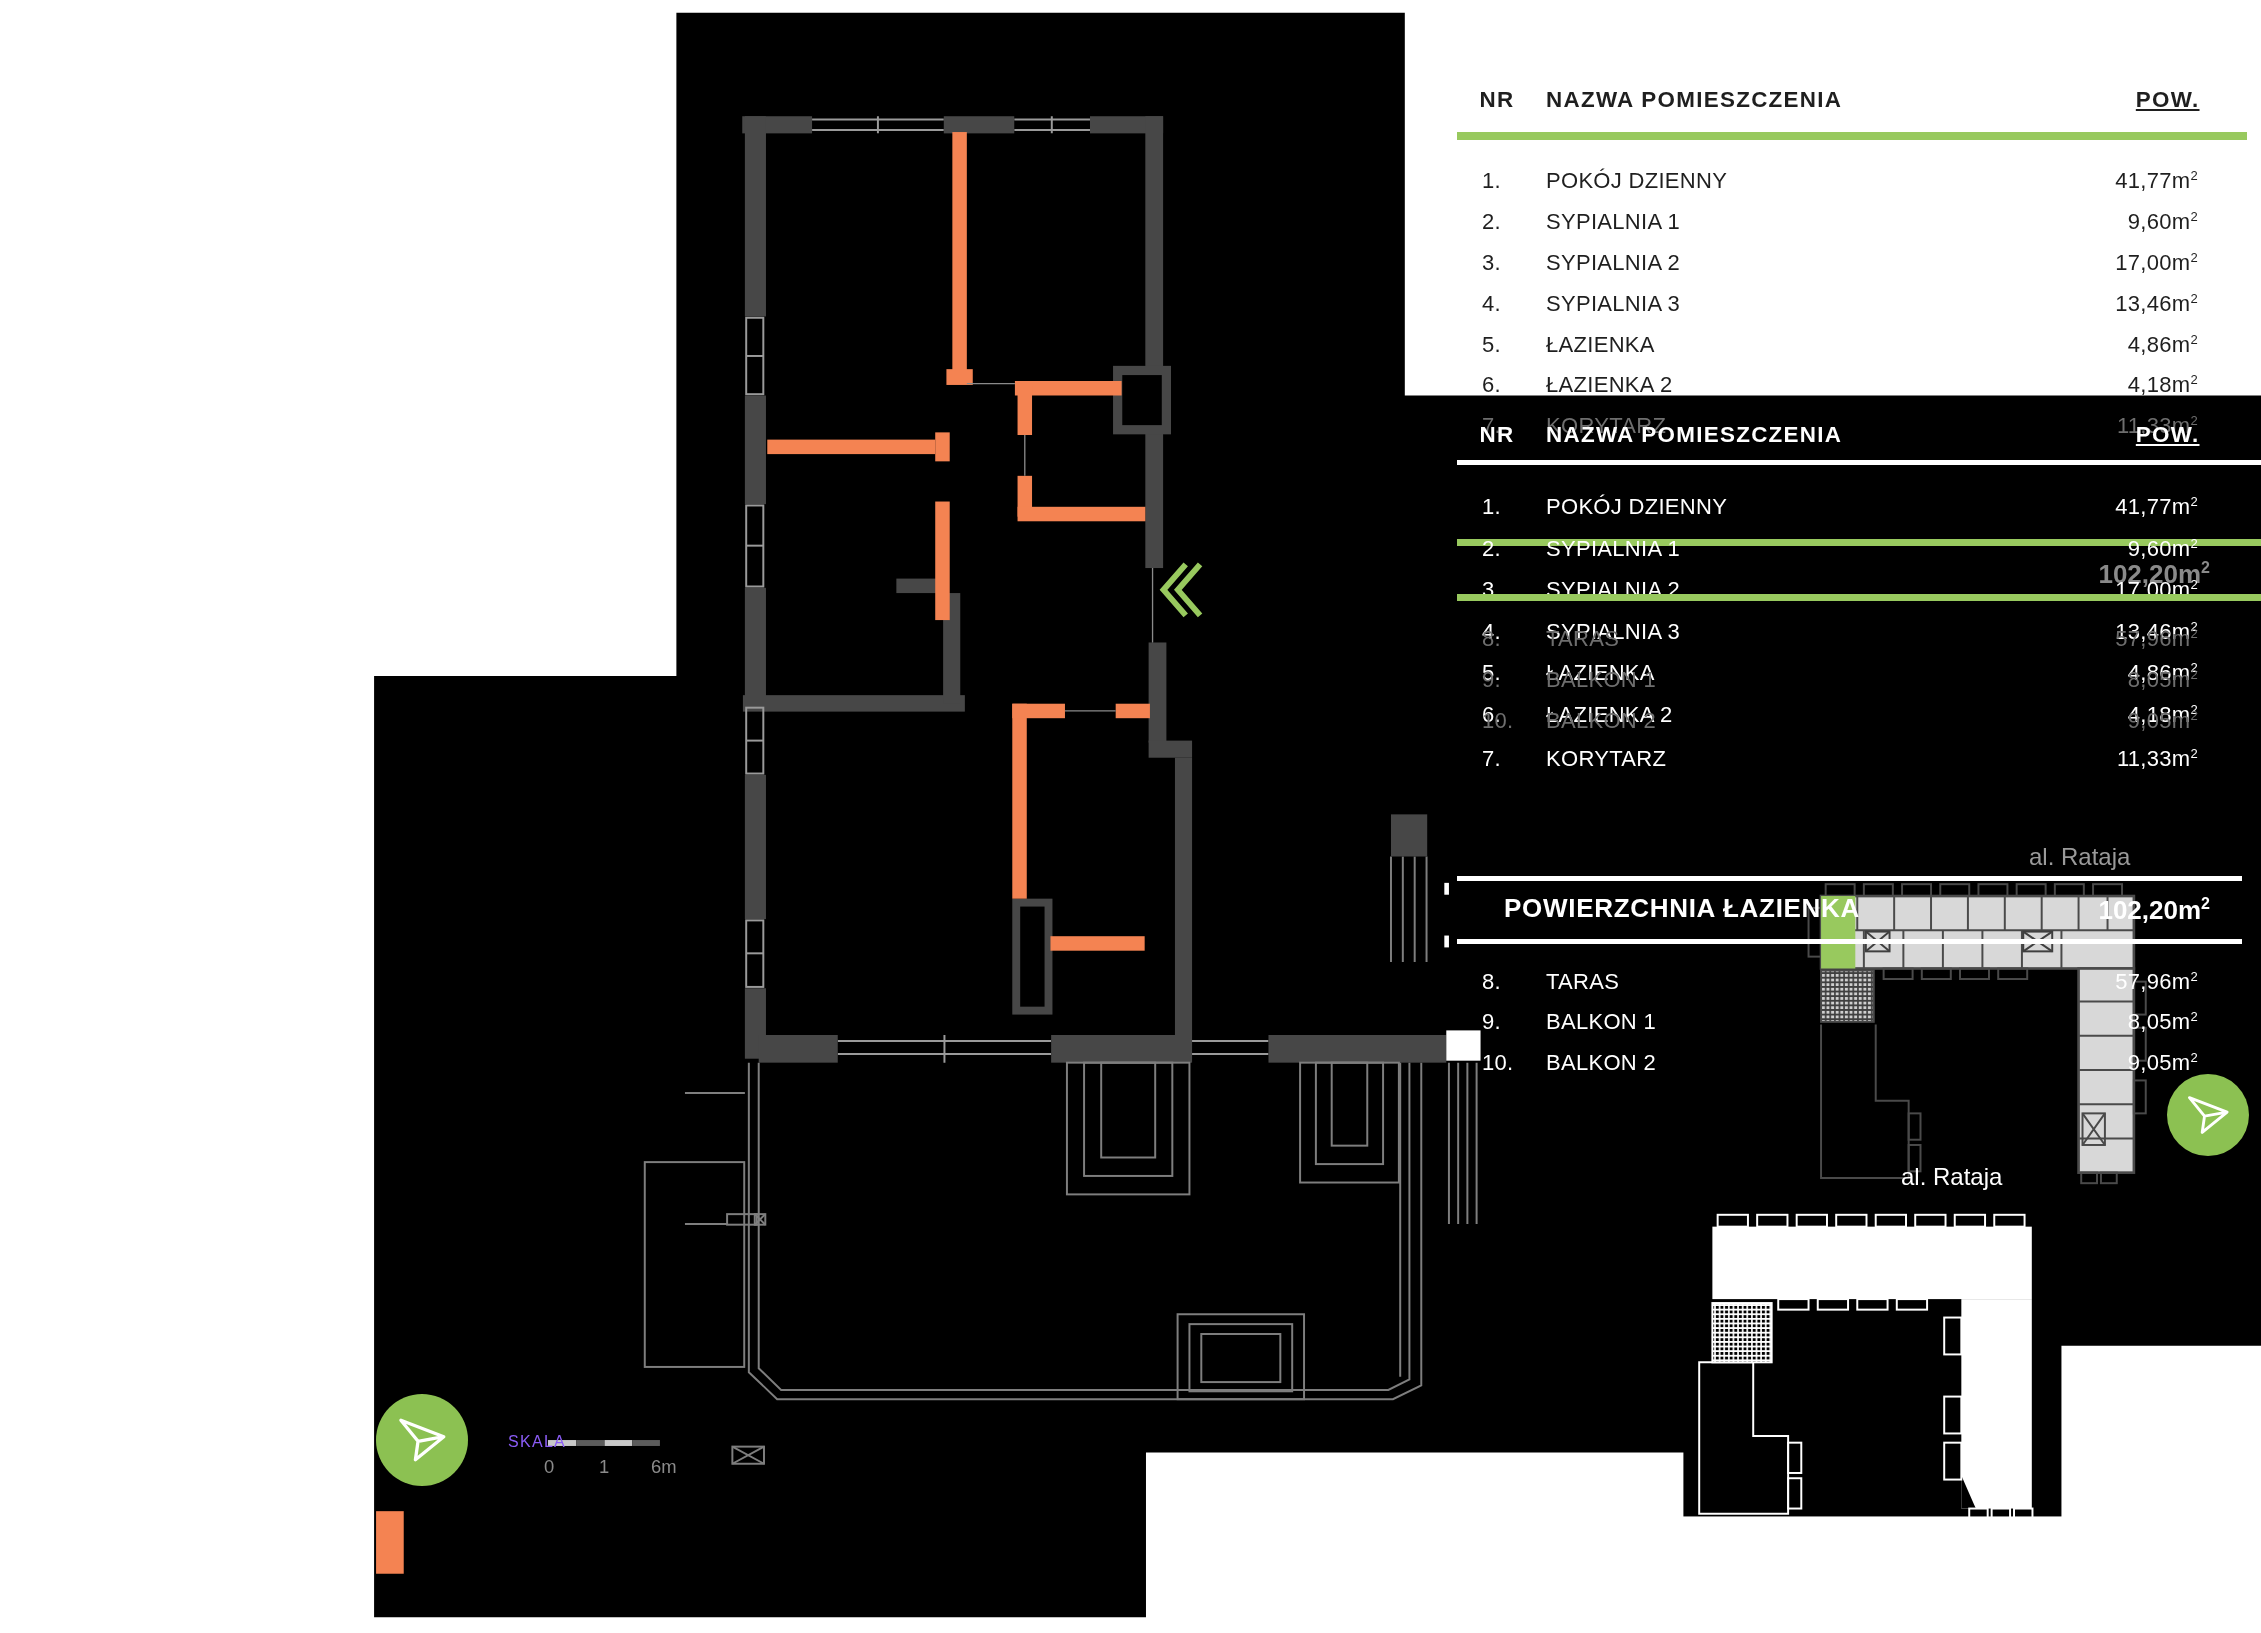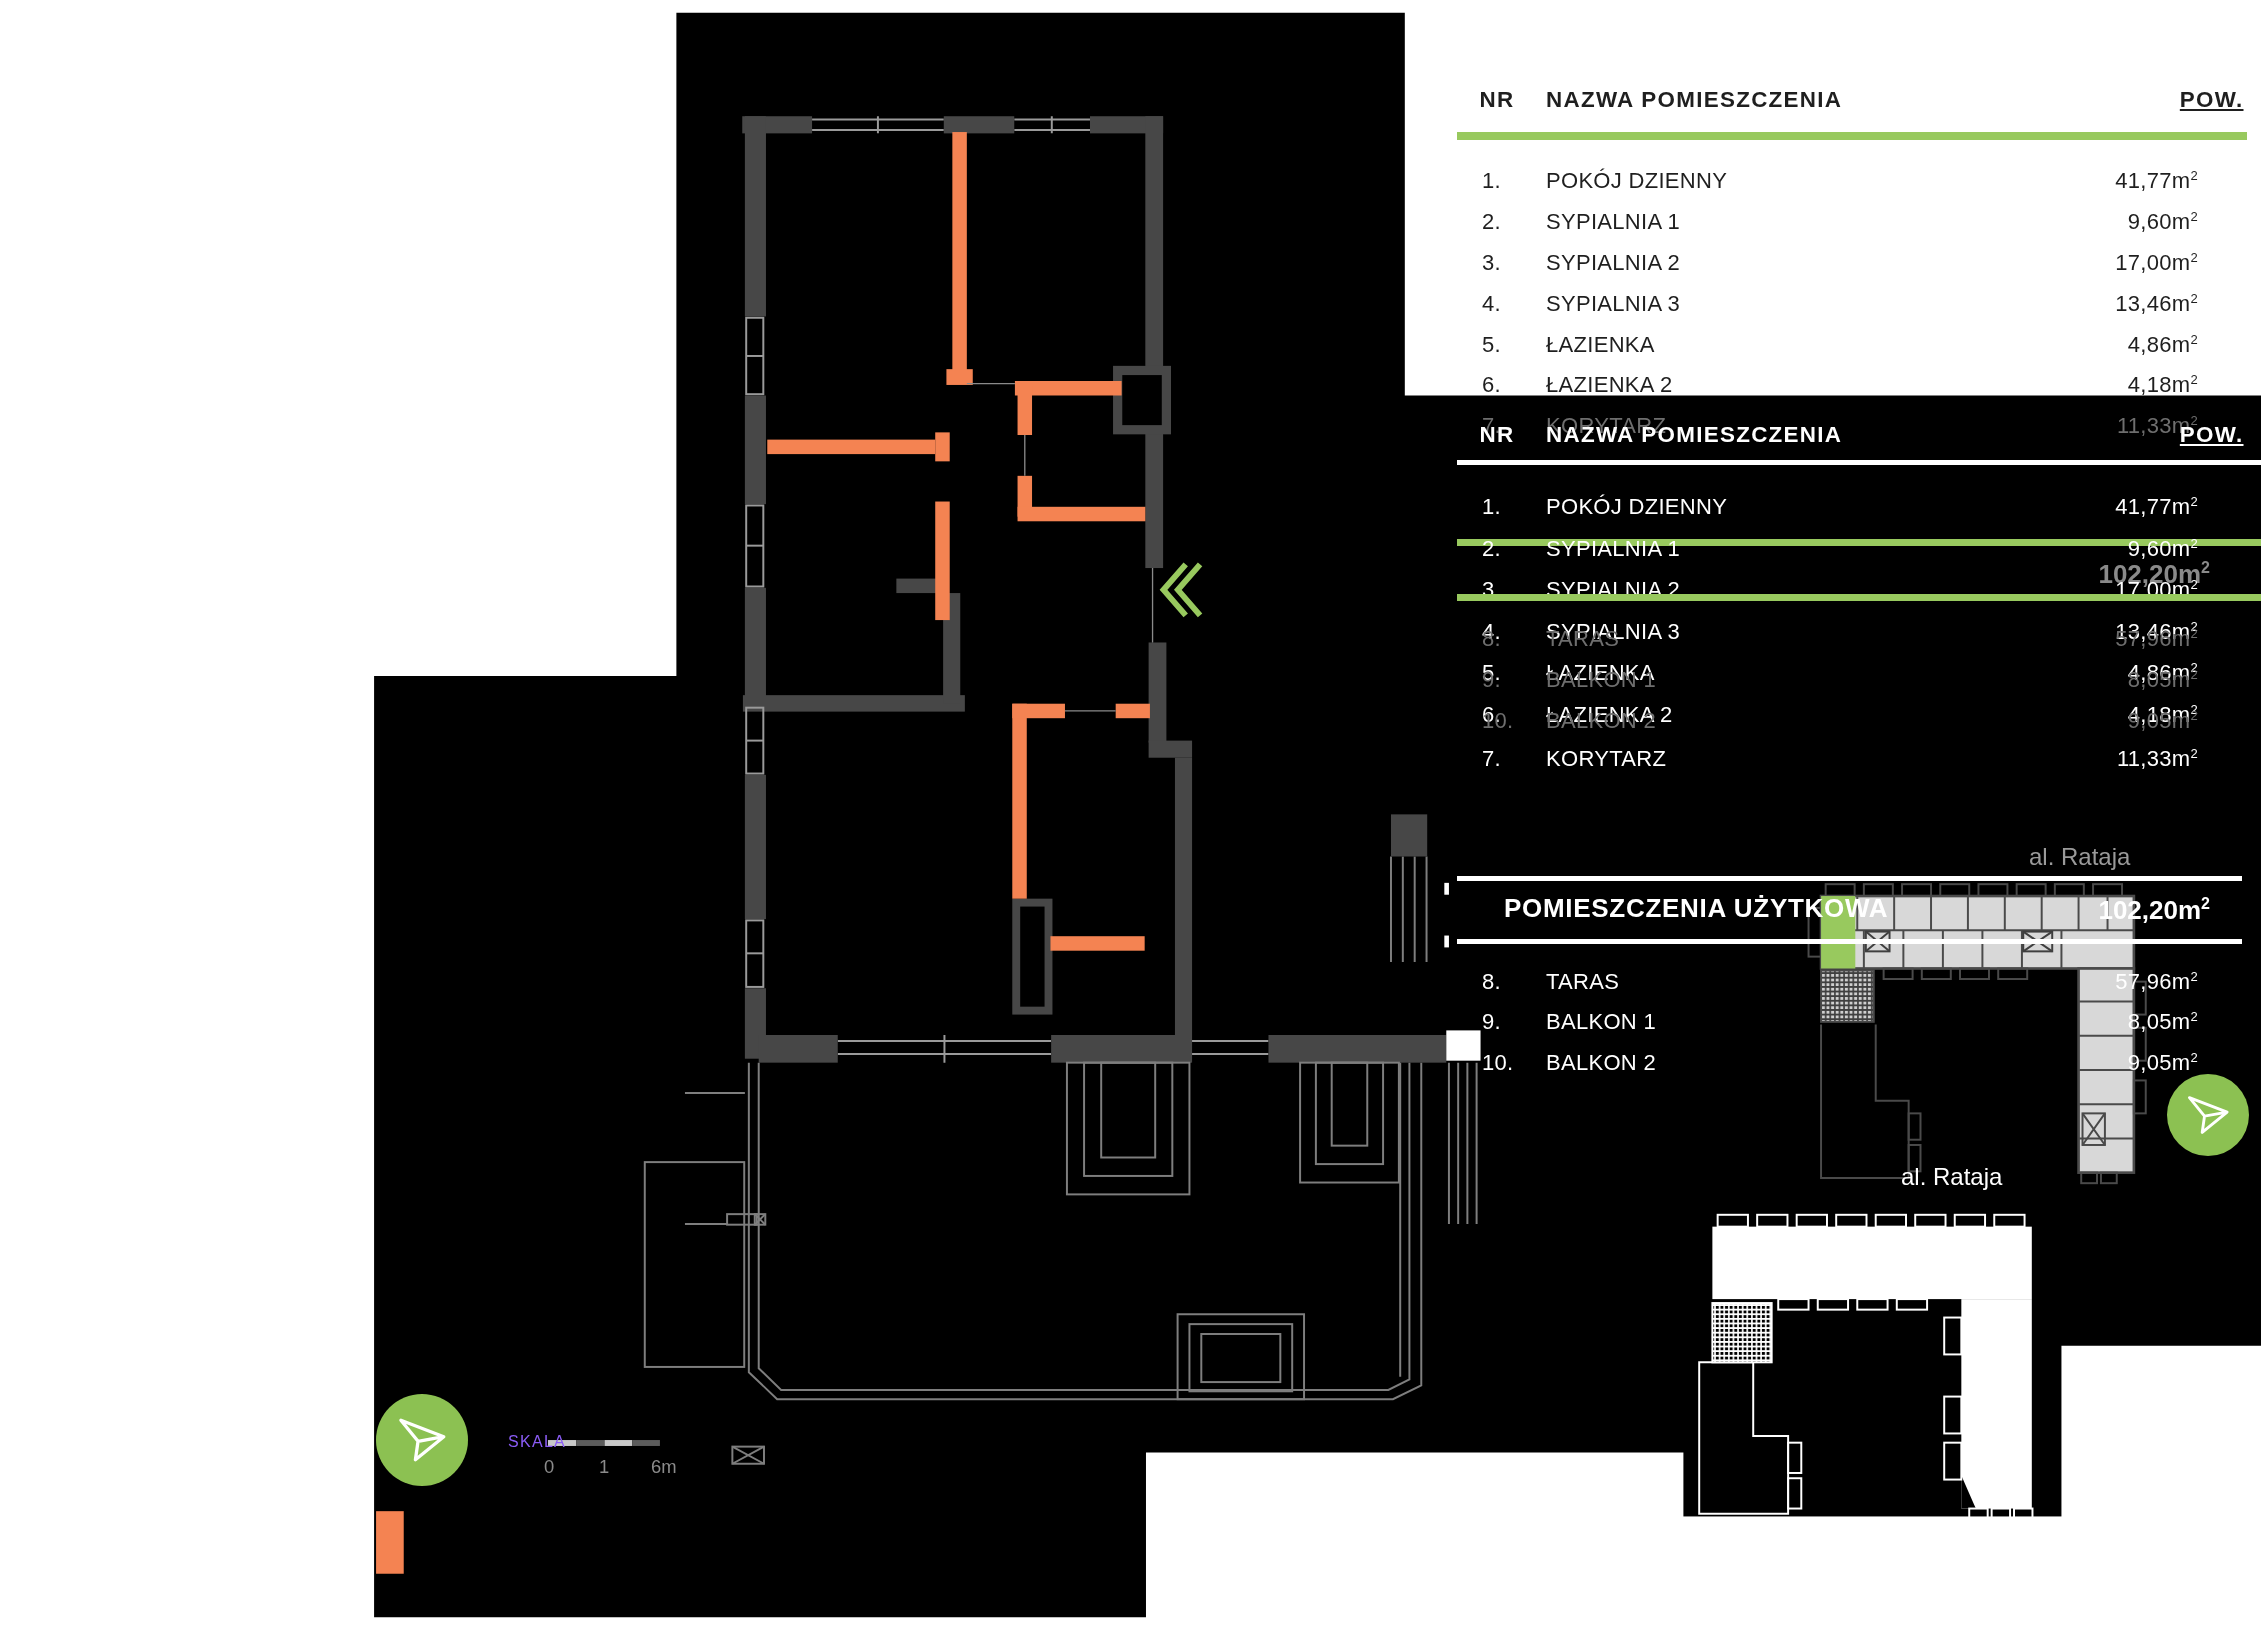--- a/index.html
+++ b/index.html
@@ -7,21 +7,21 @@
         font-family:"Liberation Sans","DejaVu Sans",sans-serif;}
   #gfx{position:absolute;left:0;top:0;}
   .abs{position:absolute;}
   .row{position:absolute;left:1482px;width:728px;height:28px;line-height:28px;font-size:22px;color:#1f1f1f;letter-spacing:0.3px;}
   .row .nr{position:absolute;left:0;top:0;}
   .row .name{position:absolute;left:64px;top:0;white-space:nowrap;}
   .row .val{position:absolute;right:12px;top:-5.3px;white-space:nowrap;}
   .row .val sup{font-size:13px;vertical-align:super;}
   .row.white{color:#ffffff;}
   .row.ghost{color:#6e6e6e;}
-  .hdr{font-weight:bold;font-size:22.4px;letter-spacing:1.3px;padding-left:44px;}
+  .hdr{font-weight:bold;font-size:22.4px;letter-spacing:1.3px;}
   .hdr .name{left:64px;}
   .hdr .val{top:0;text-decoration:underline;}
   .rule{position:absolute;height:5.3px;}
   .rule.green{background:var(--accent-green,#98C95E);height:8px;}
   .rule.white{background:#ffffff;}
   .sectionTitle{position:absolute;left:1504px;top:894px;height:29px;line-height:29px;color:#fff;font-weight:bold;font-size:26px;white-space:nowrap;letter-spacing:0.7px;}
   .sectionVal{position:absolute;right:51px;top:889px;height:29px;line-height:29px;color:#fff;font-weight:bold;font-size:26px;white-space:nowrap;}
   .sectionVal sup{font-size:16px;vertical-align:super;}
   .ghostSummary{position:absolute;right:51px;top:553px;height:29px;line-height:29px;color:#8a8a8a;font-weight:bold;font-size:26px;white-space:nowrap;}
   .ghostSummary sup{font-size:16px;vertical-align:super;}
@@ -338,21 +338,21 @@
     <span class="val"><span>9,05</span><span>m</span><sup>2</sup></span>
   </div>
   <div class="row white" style="top:745px">
     <span class="nr">7.</span>
       <span class="name">KORYTARZ</span>
     <span class="val"><span>11,33</span><span>m</span><sup>2</sup></span>
   </div>
 
   <div class="street gray" style="left:2029px;top:843px">al. Rataja</div>
   <div class="rule white abs" style="left:1457px;top:876px;width:785px;height:4.6px"></div>
-  <div class="sectionTitle">POMIESZCZENIA UŻYTKOWA</div>
+  <div class="sectionTitle">POWIERZCHNIA ŁAZIENKA</div>
   <div class="sectionVal"><span>102,20</span><span>m</span><sup>2</sup></div>
   <div class="rule white abs" style="left:1457px;top:939px;width:785px;height:4.6px"></div>
 
   <div class="row white" style="top:968px">
     <span class="nr">8.</span>
       <span class="name">TARAS</span>
     <span class="val"><span>57,96</span><span>m</span><sup>2</sup></span>
   </div>
   <div class="row white" style="top:1008px">
     <span class="nr">9.</span>

